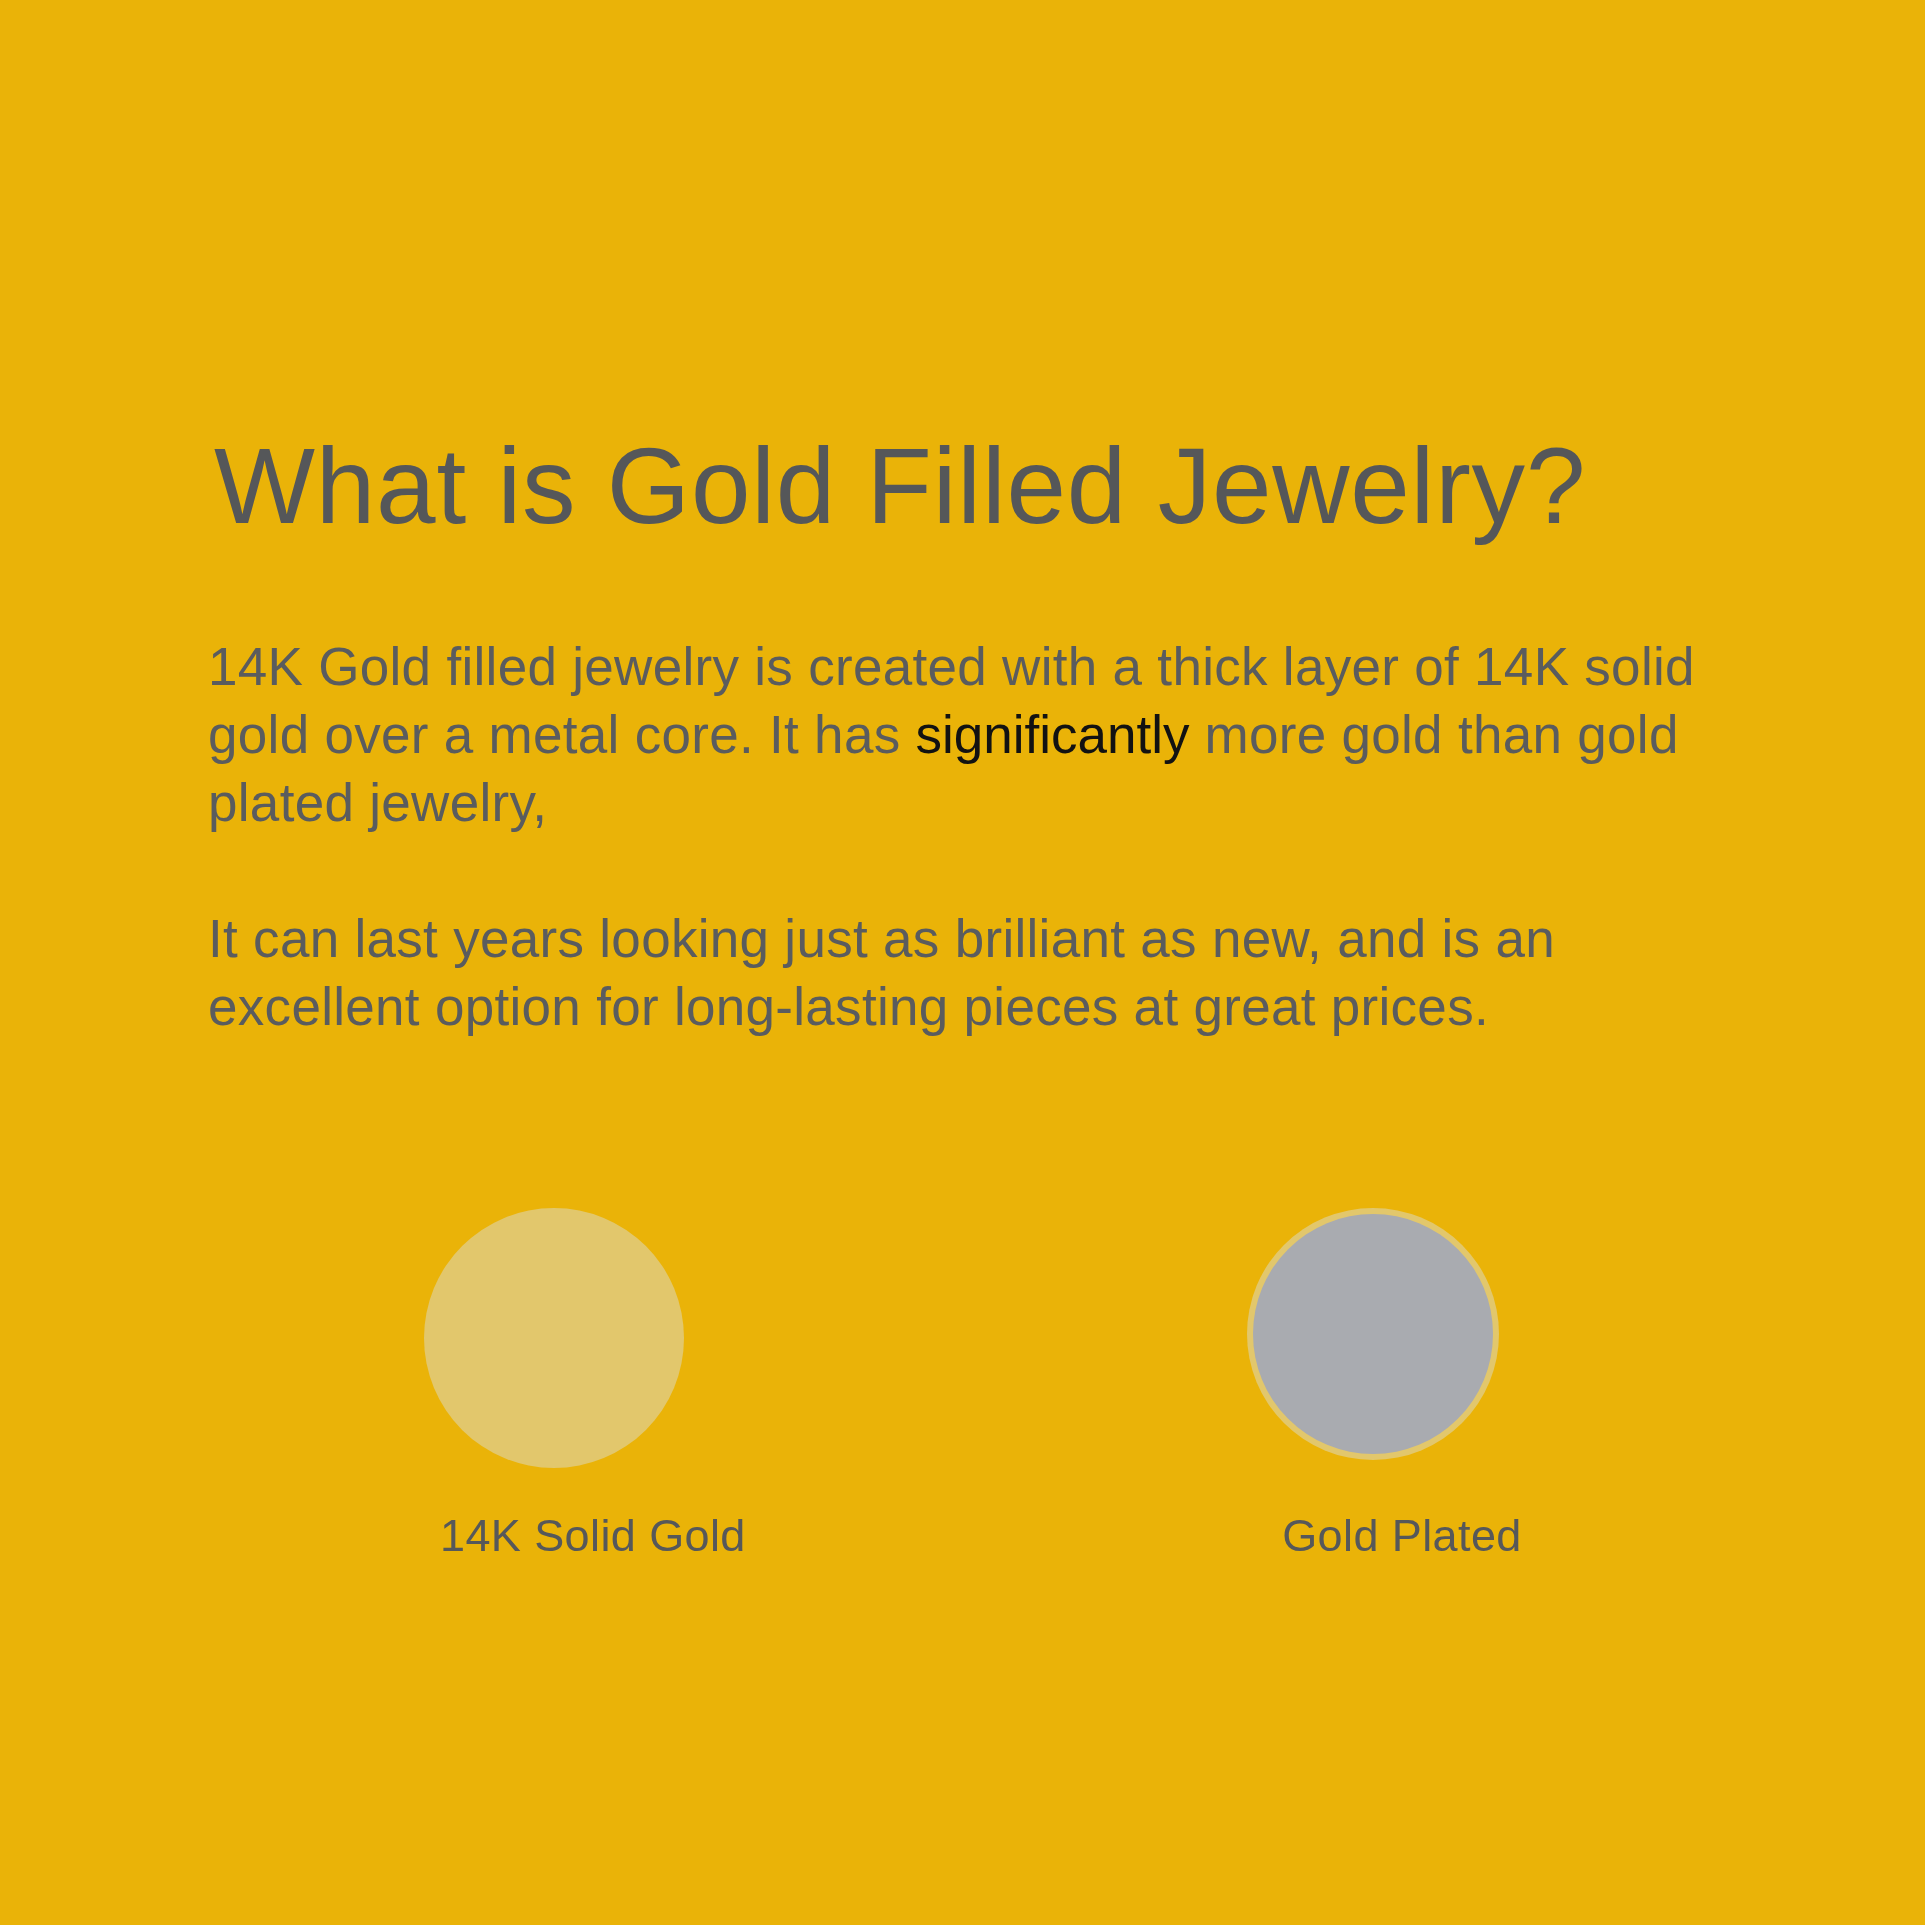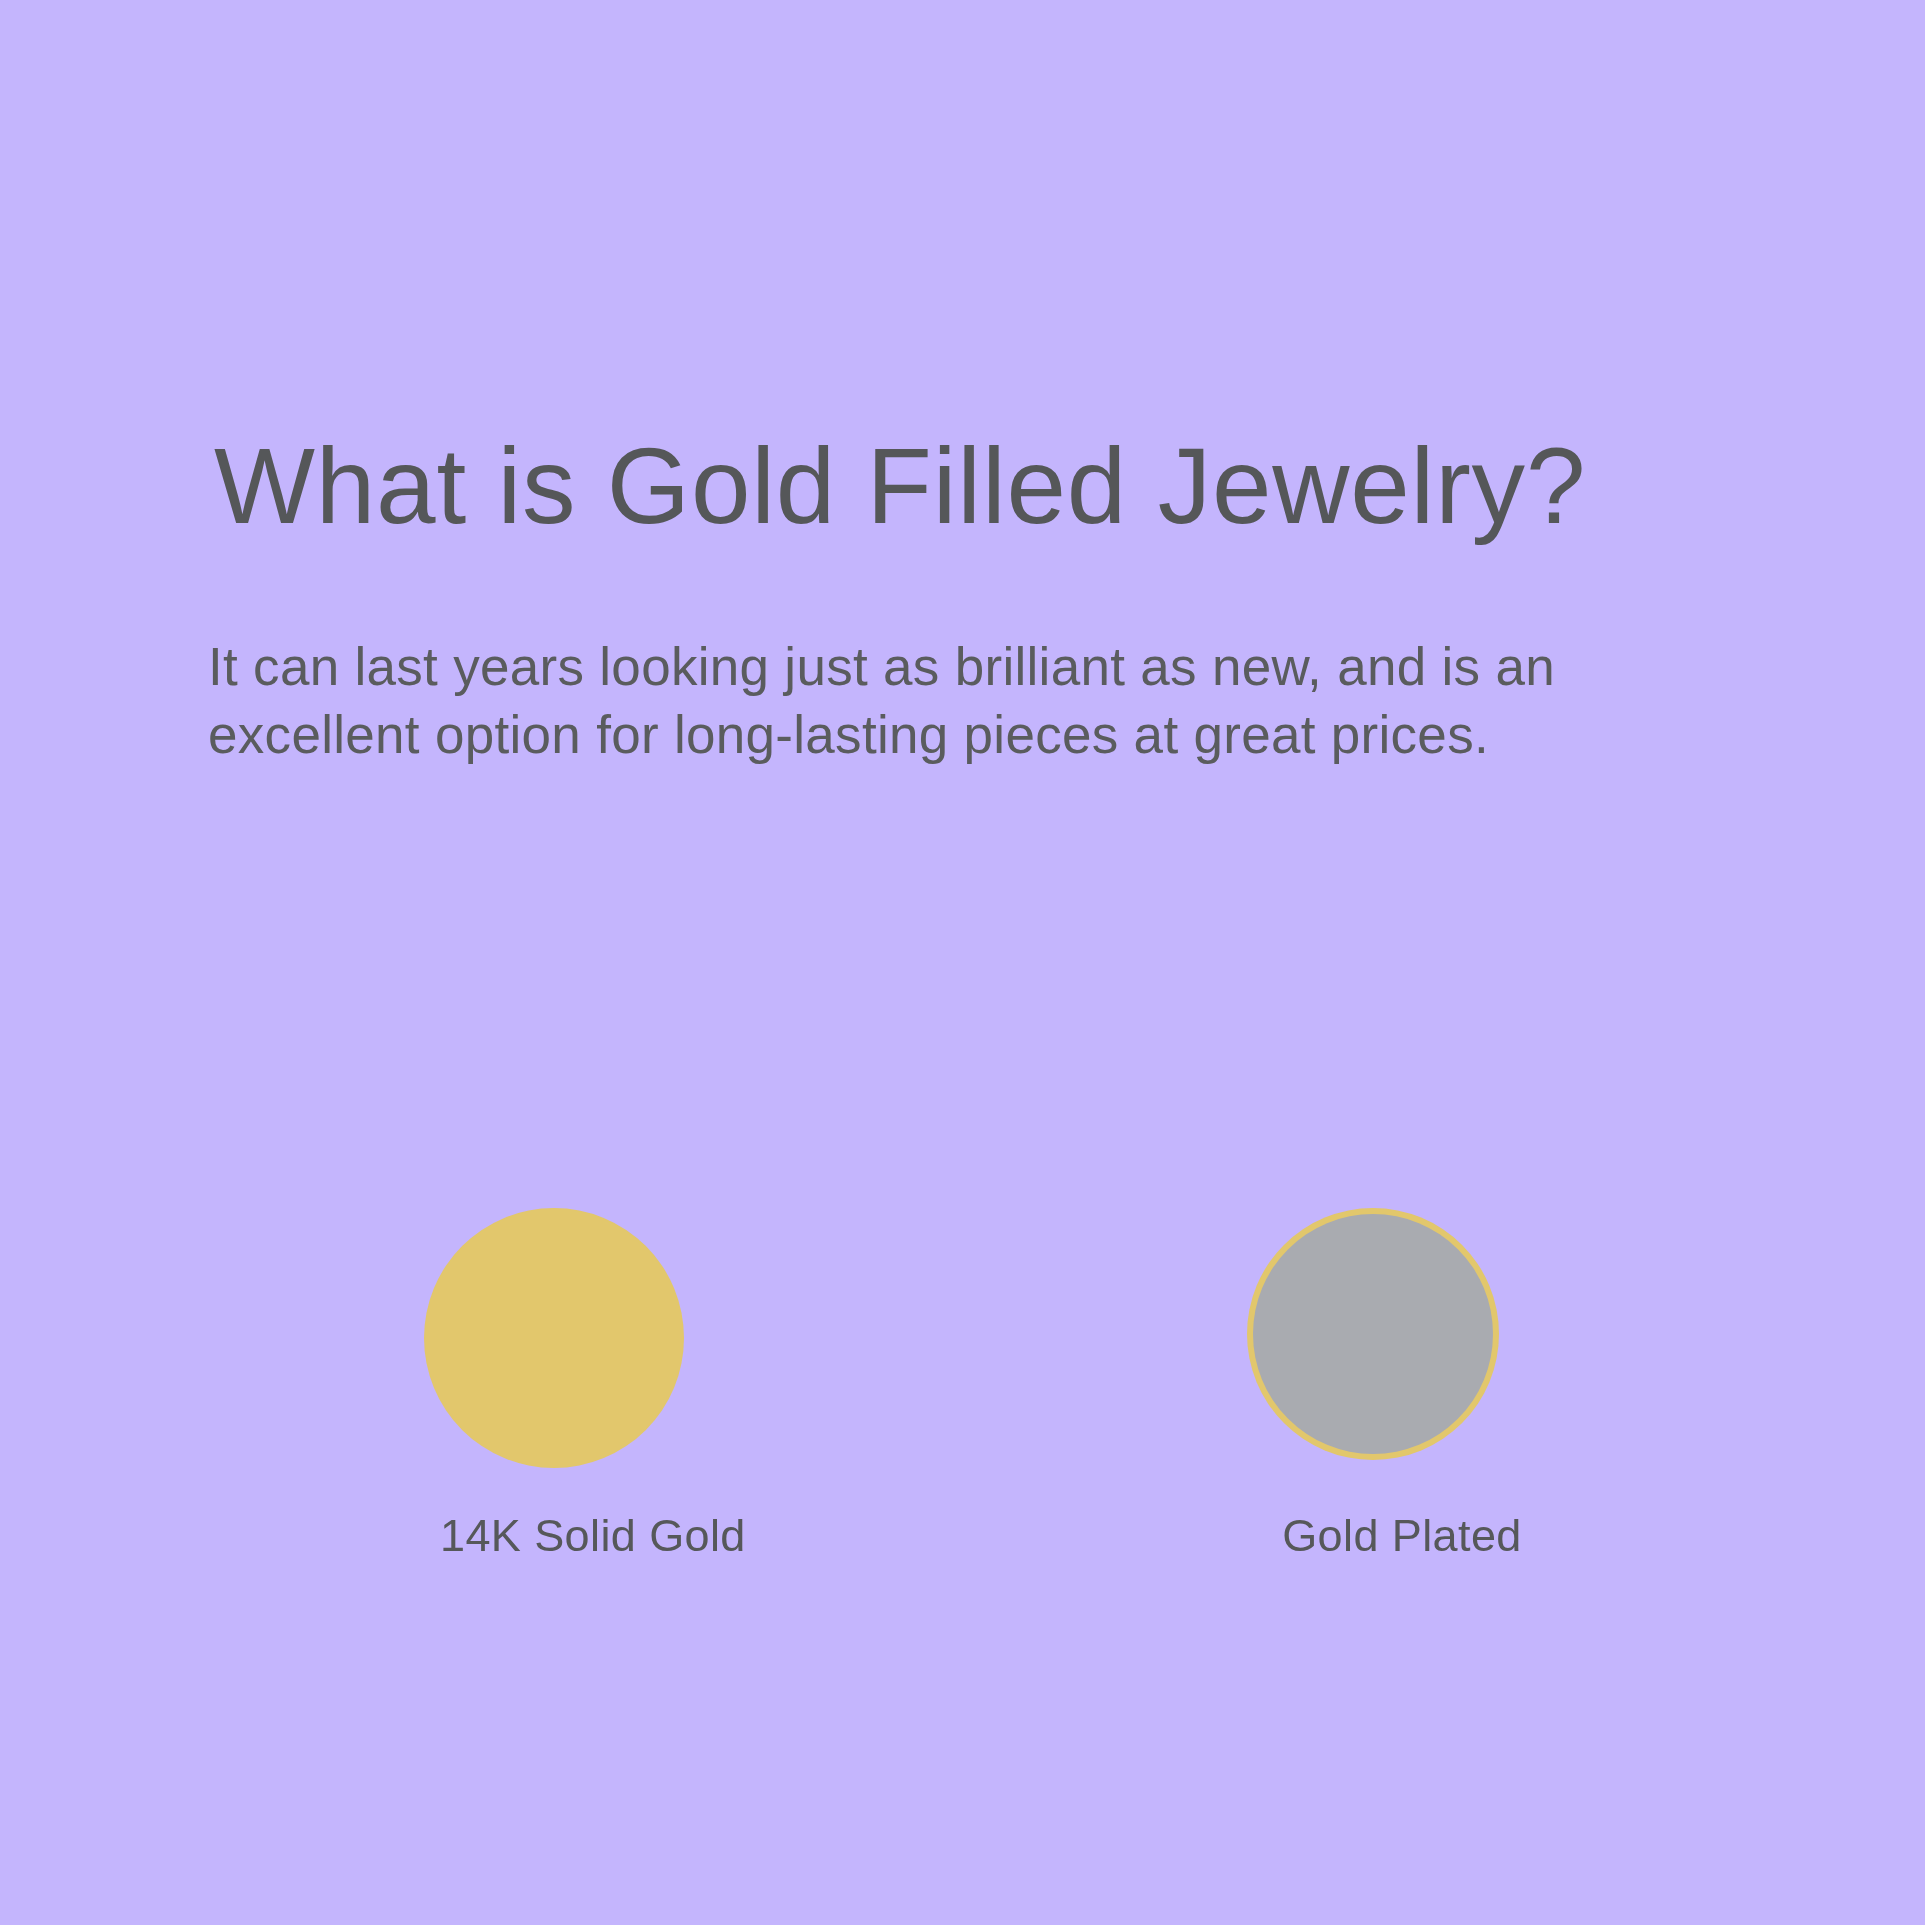--- a/index.html
+++ b/index.html
@@ -5,21 +5,21 @@
   html, body {
     margin: 0;
     padding: 0;
     background: #ffffff;
   }
 
   #page {
     position: relative;
     width: 1926px;
     height: 1926px;
-    background: #c4b5fd;
+    background: #eab308;
     overflow: hidden;
     font-family: "Liberation Sans", sans-serif;
     -webkit-font-smoothing: antialiased;
   }
 
   
   .title {
     position: absolute;
     left: 214px;
     top: 355px;
@@ -186,20 +186,23 @@
 </style>
 </head>
 <body>
 
 <div id="page">
 
   <h1 class="title">What is Gold Filled Jewelry?</h1>
 
   <div class="body-block">
 
+    <p class="para">
+      <span>14K Gold filled jewelry is created with a thick layer of 14K solid gold over a metal core. It has </span><span class="emph">significantly</span><span> more gold than gold plated jewelry,</span>
+    </p>
 
     <p class="para">
       <span>It can last years looking just as brilliant as new, and is an excellent option for long-lasting pieces at great prices.</span>
     </p>
 
   </div>
 
   <div class="diagram">
 
     <div class="swatch-group g1">

